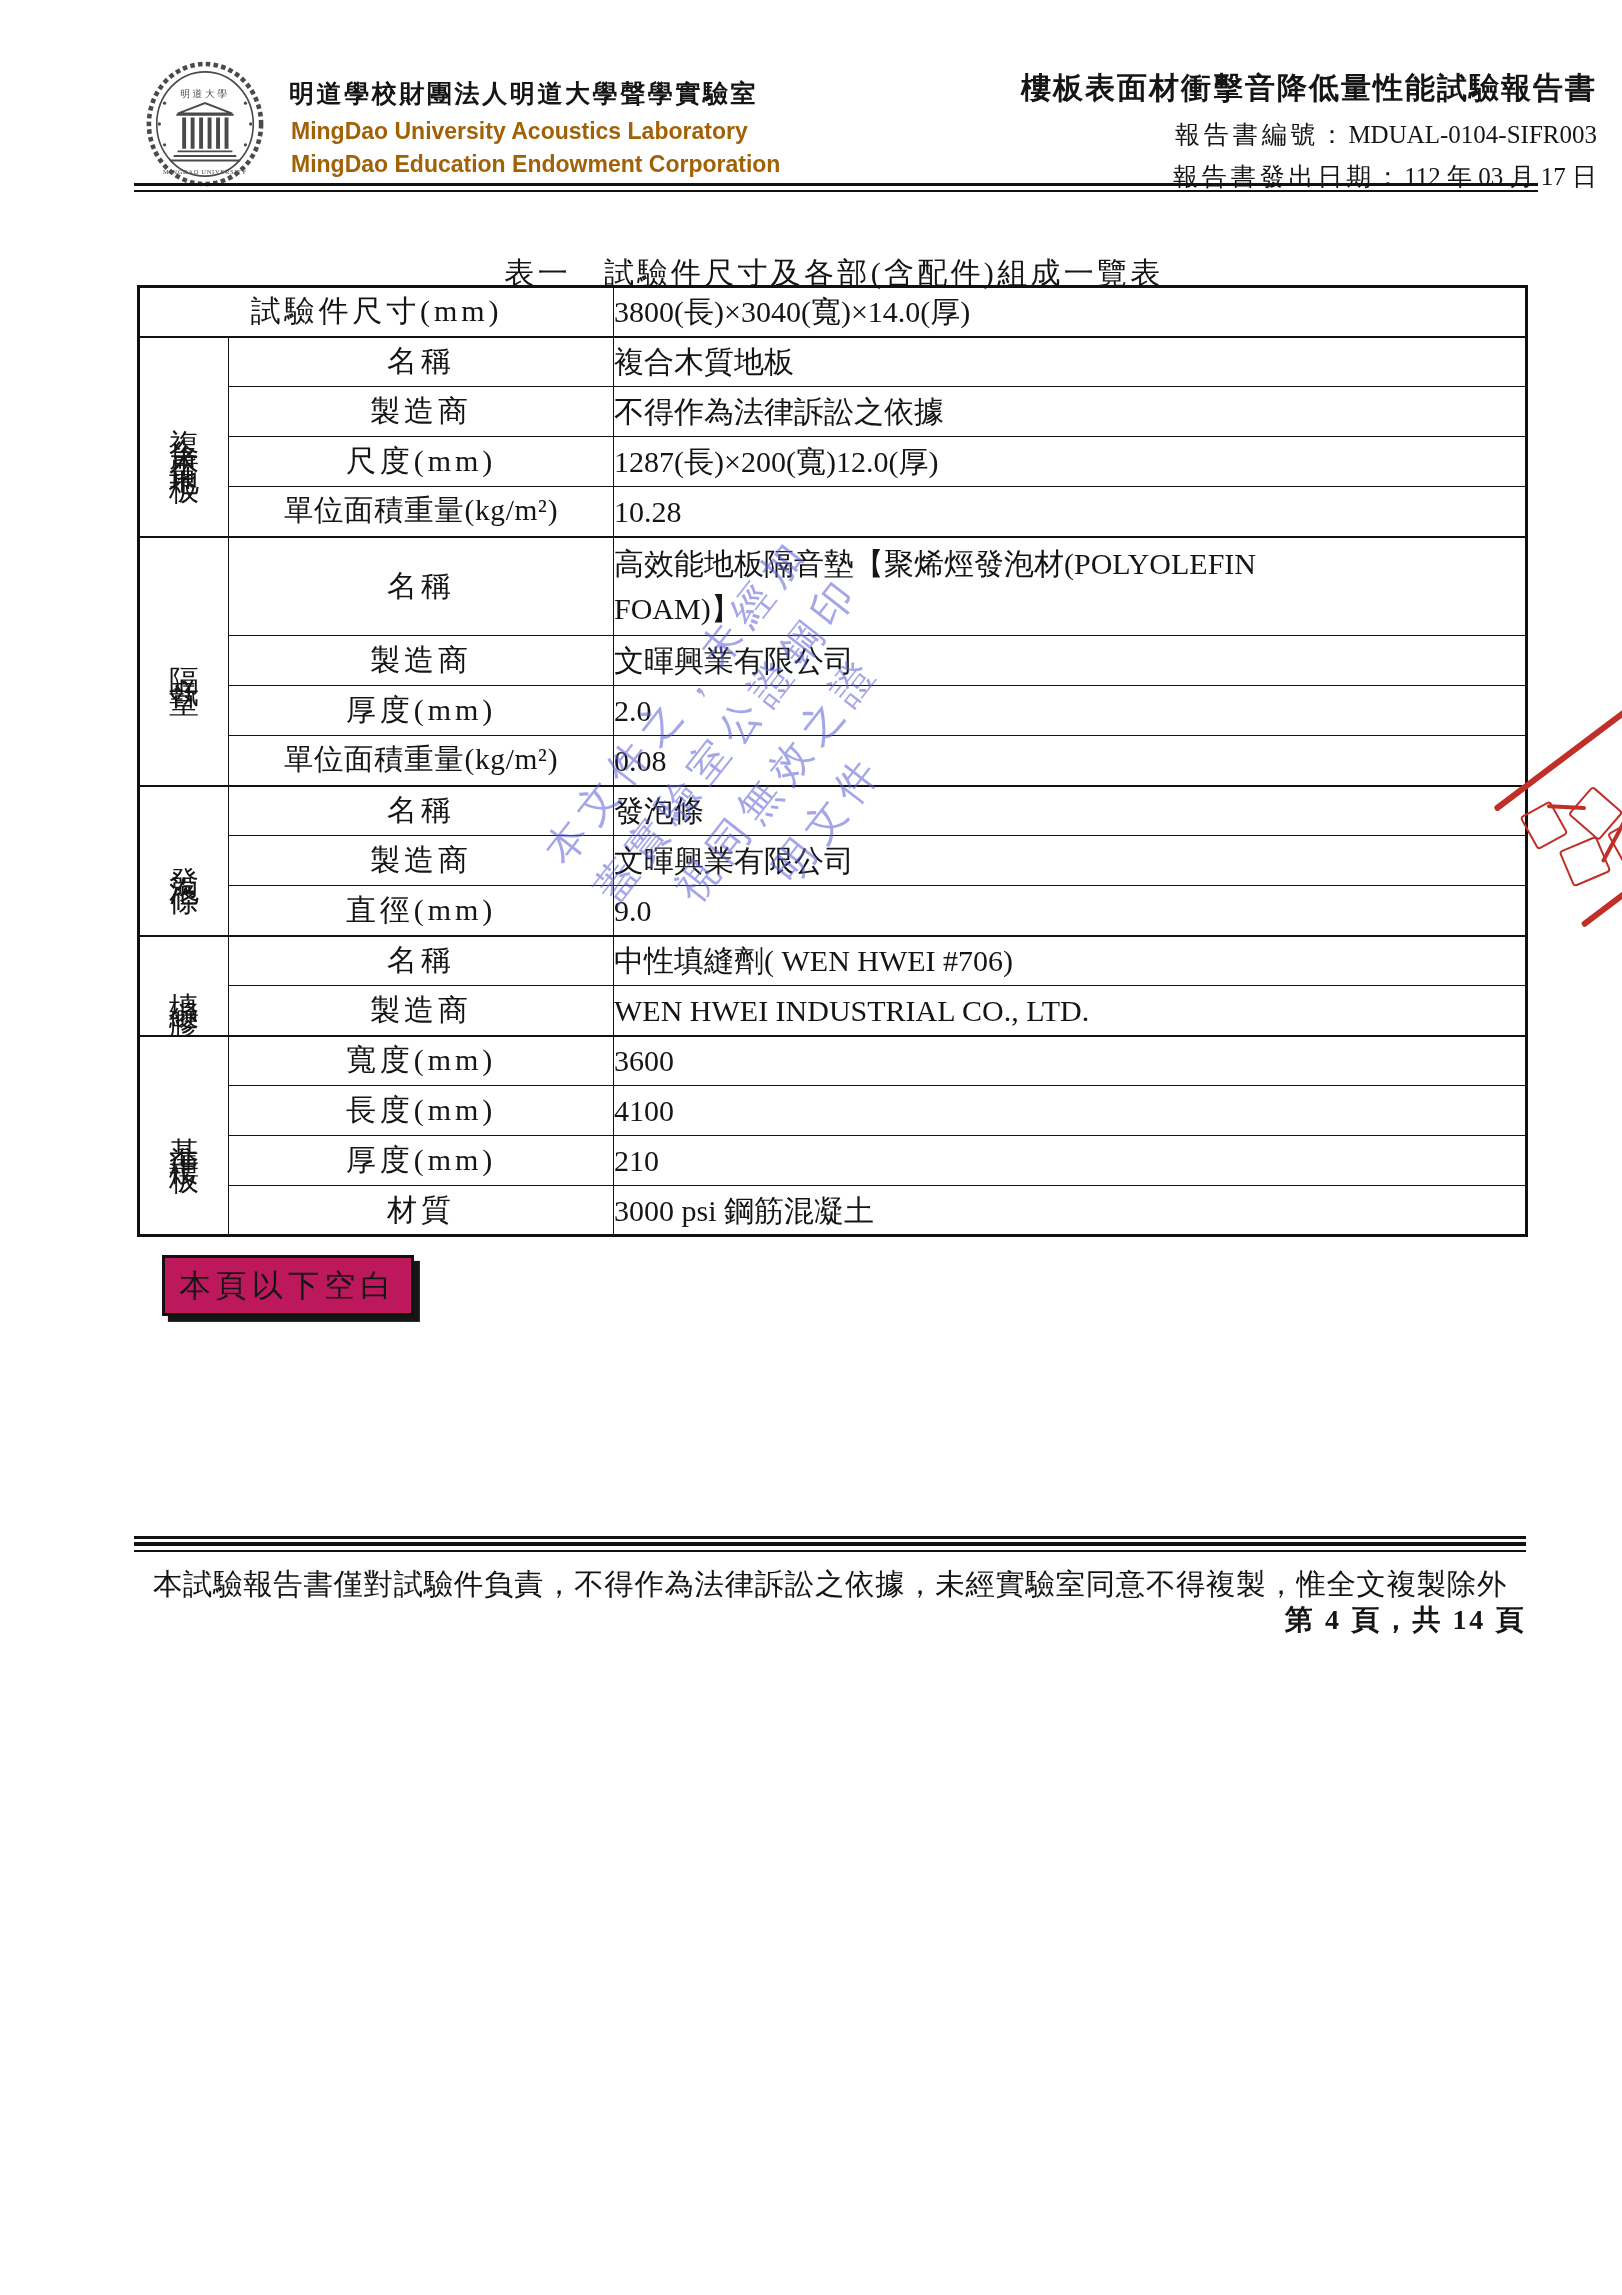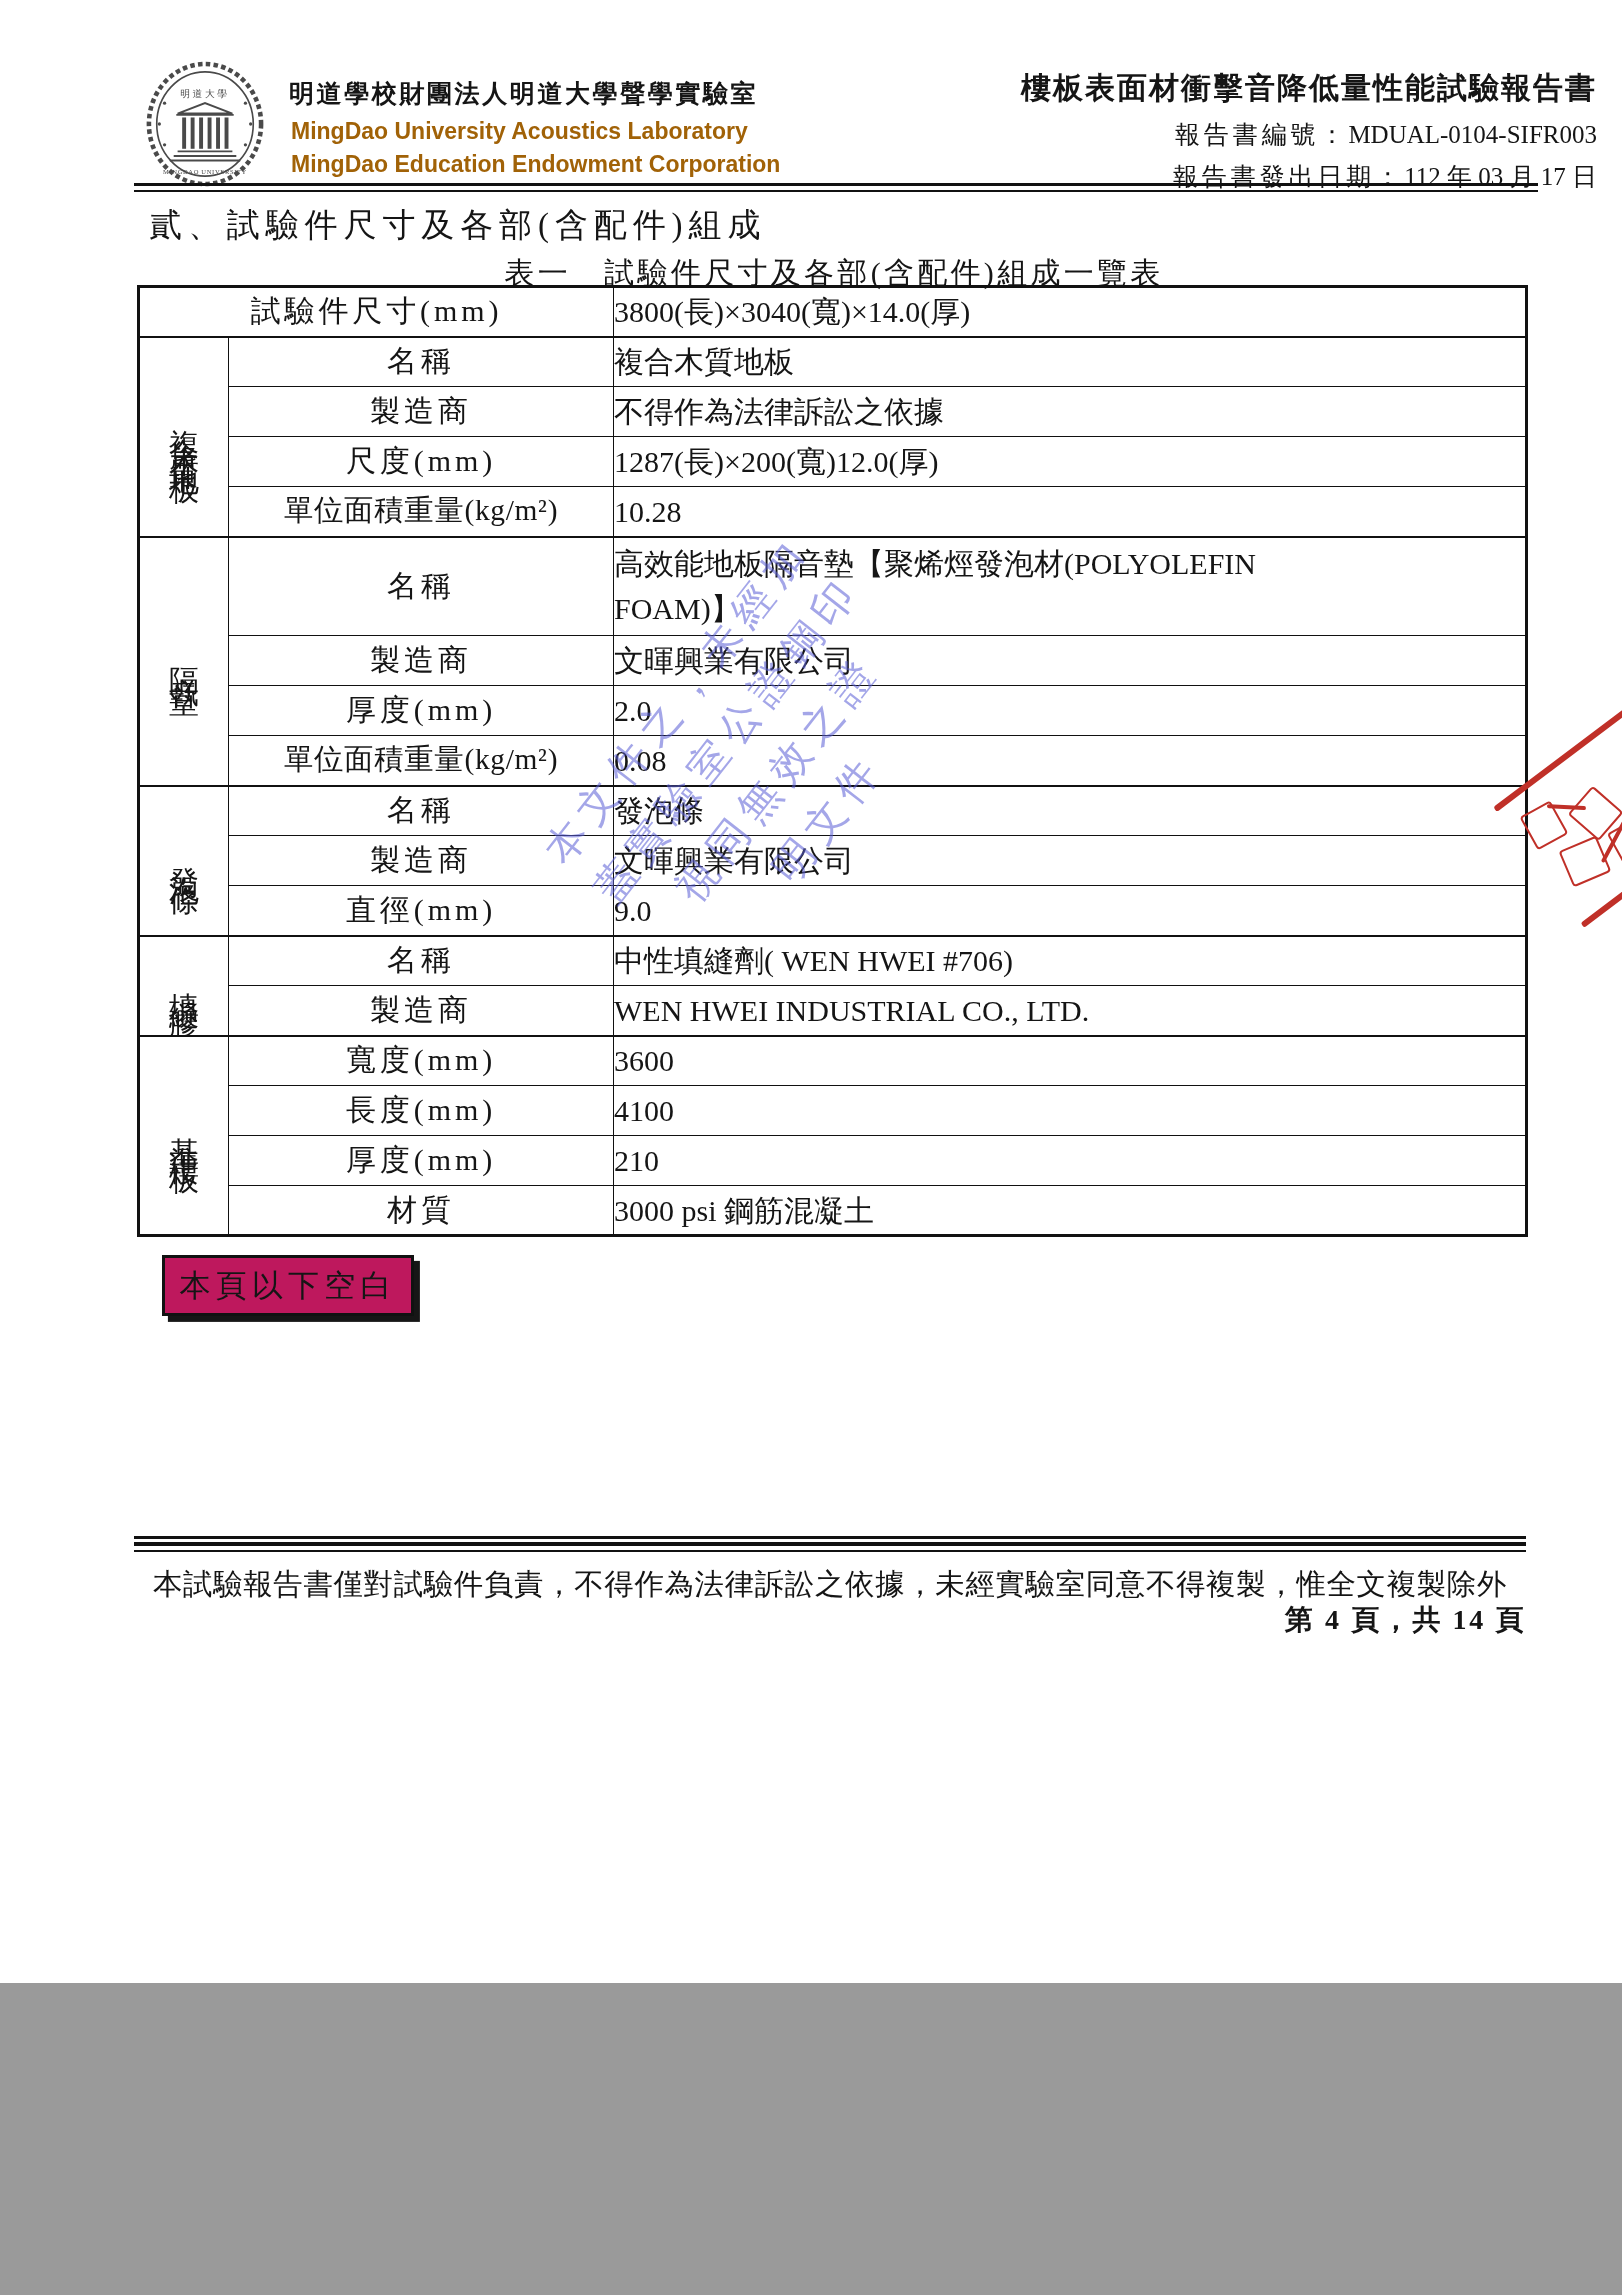--- a/index.html
+++ b/index.html
@@ -1,17 +1,17 @@
 <!DOCTYPE html>
 <html style="font-size:10.5px"><head>
 <meta charset="utf-8">
 <style>
   html,body{margin:0;padding:0;background:#9a9a9a;}
   .page{
-    position:relative;width:1623px;height:1983px;background:#ffffff;
+    position:relative;width:1623px;height:2295px;background:#ffffff;
     overflow:hidden;color:#151515;
     font-family:"Liberation Serif","DejaVu Serif",serif;
   }
   
   .logo{position:absolute;left:145px;top:60px;width:120px;height:128px;}
   .org-zh{
     position:absolute;left:289px;top:77px;width:654px;
     font-size:25px;font-weight:700;letter-spacing:2.6px;white-space:nowrap;
   }
   .org-en{
@@ -134,21 +134,20 @@
       <span class="lab">報告書編號：</span><span>MDUAL-0104-SIFR003</span>
     </div>
     <div class="hdr-line">
       <span class="lab">報告書發出日期：</span><span>112 年 03 月 17 日</span>
     </div>
   </div>
 
   <div class="rule rule-a"></div>
   <div class="rule rule-b"></div>
 
-  <div class="section-heading">貳、試驗件尺寸及各部(含配件)組成</div>
   <div class="table-title">表一　試驗件尺寸及各部(含配件)組成一覽表</div>
 
   <div class="tbl-wrap">
     <table class="doc">
       <colgroup>
           <col style="width:90px">
           <col style="width:385px">
           <col style="width:913px">
         </colgroup>
       <tbody>

